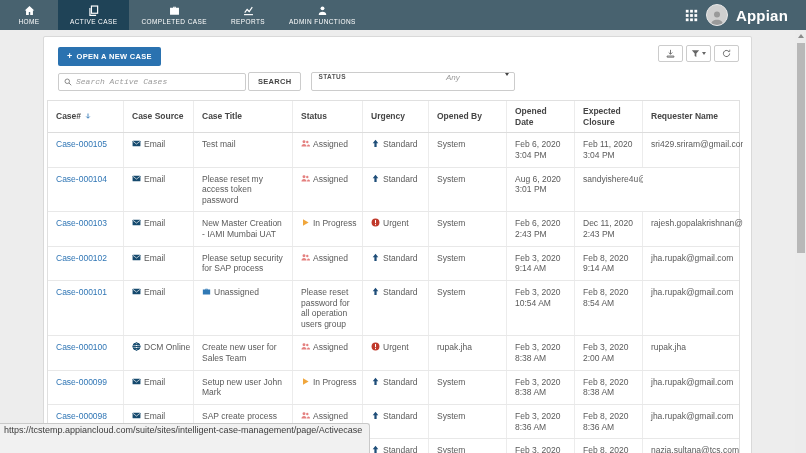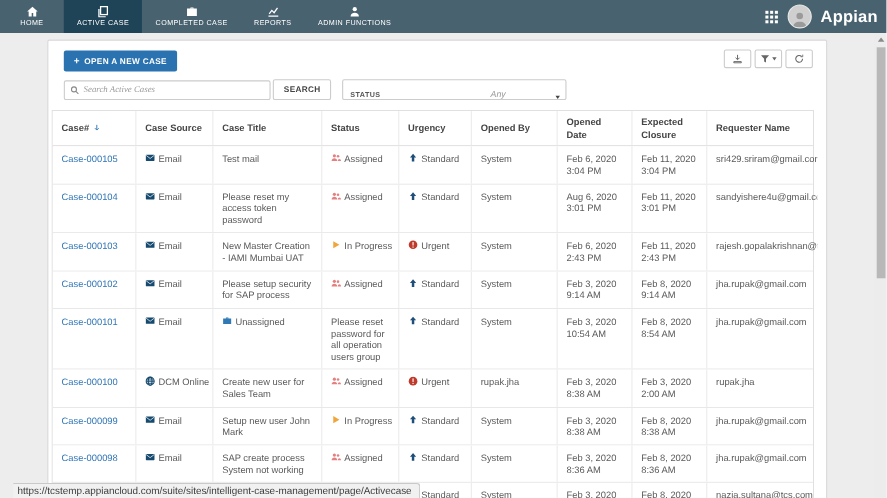--- a/index.html
+++ b/index.html
@@ -19,21 +19,21 @@
   }
   .nav-tabs{ display:flex; align-items:stretch; }
   .nav-tab{
     display:flex; flex-direction:column; align-items:center; justify-content:center;
     padding:2px 12px 3px; color:#fff; cursor:pointer; min-width:58px;
   }
   .nav-tab.active{ background:var(--nav-active-bg,#1f4357); }
   .nav-tab .tab-icon{ font-size:11px; line-height:12px; height:12px; display:flex; align-items:center; }
   .nav-tab .tab-icon svg{ width:11px; height:11px; }
   .nav-tab .tab-label{ font-size:6.5px; letter-spacing:.4px; margin-top:2px; white-space:nowrap; }
-  .nav-right{ margin-left:auto; display:flex; align-items:center; padding-right:6px; gap:8px;text-align:center; }
+  .nav-right{ margin-left:auto; display:flex; align-items:center; padding-right:16px; gap:8px;text-align:center; }
   .waffle{ color:#fff; display:flex; align-items:center; cursor:pointer; }
   .waffle svg{ width:13px; height:13px; }
   .avatar{
     width:22px; height:22px; border-radius:50%; background:#cfcfcf;
     display:flex; align-items:flex-end; justify-content:center; overflow:hidden;
     border:1px solid #e8e8e8; cursor:pointer;
   }
   .avatar svg{ width:16px; height:16px; color:#9a9a9a; }
   .brand{ color:#fff; font-size:15px; font-weight:700; letter-spacing:.2px; padding-right:2px; }
 
@@ -59,31 +59,31 @@
   .caret{ width:0; height:0; border-left:2.5px solid transparent; border-right:2.5px solid transparent; border-top:3px solid #666; }
 
   .search-row{ display:flex; align-items:center; padding:5px 12px 6px 14px; }
   .search-box{
     display:flex; align-items:center; width:188px; height:18px;
     border:1px solid #ccc; border-radius:2px; padding:0 5px; background:#fff;
   }
   .search-box svg{ width:8px; height:8px; color:#888; flex:none; }
   .search-box input{
     border:none; outline:none; width:100%; font-size:8px; font-style:italic; color:#666;
-    padding-left:4px; font-family:Liberation Serif, serif; background:transparent;
+    padding-left:4px; font-family:Liberation Mono, monospace; background:transparent;
   }
   .search-box input::placeholder{ color:#9a9a9a; font-style:italic; }
   .btn-search{
     margin-left:2px; height:19px; padding:0 9px; background:#fff; border:1px solid #ccc; border-radius:2px;
     font-size:7.5px; font-weight:700; letter-spacing:.3px; color:#444; cursor:pointer;
     font-family:"Liberation Sans", sans-serif;
   }
   .status-select{
     margin-left:10px; width:204px; height:19px; border:1px solid #ccc; border-radius:2px;
-    display:flex; align-items:flex-end; padding:0 6px; cursor:pointer; background:#fff;gap:45px;
+    display:flex; align-items:flex-start; padding:0 6px; cursor:pointer; background:#fff;gap:45px;
   }
   .status-select .flabel{ font-size:6.5px; font-weight:700; letter-spacing:.4px; color:#555; }
   .status-select .sep{ width:1px; height:10px; background:#ddd; margin:0 5px; }
   .status-select .fvalue{ font-size:8px; font-style:italic; color:#9a9a9a; flex:1; }
   .status-select .caret{ border-top-color:#444; }
 
   
   .tablewrap{ margin:3px 11px 0 3px; border:1px solid #e0e0e0; }
   .trow{
     display:grid;
@@ -108,23 +108,23 @@
   .ic-email{ color:var(--source-icon,#164a6e); }
   .ic-globe{ color:var(--source-icon,#164a6e); }
   .ic-assigned{ color:var(--assigned,#e4807f); }
   .ic-unassigned{ color:var(--unassigned,#3079b5); }
   .ic-in-progress{ color:var(--in-progress,#f0a63c); }
   .ic-standard{ color:var(--standard,#1f4e79); }
   .ic-urgent{ color:var(--urgent,#c0392b); }
 
   
   .statusbubble{
-    position:absolute; left:12px; bottom:0; z-index:40;
+    position:absolute; left:0; bottom:0; z-index:40;
     background:#f1f1f1; border:1px solid #c9c9c9; border-left:none; border-bottom:none;
-    border-top-right-radius:3px; padding:1px 7px 2px 4px;
+    border-top-right-radius:3px; padding:1px 7px 18px 4px;
     font-size:9px; color:#3c3c3c; white-space:nowrap;
   }
   .vscrollbar{
     position:absolute; right:0; top:30px; bottom:0; width:11px; background:#ececec; z-index:20;
   }
   .vscroll-up{
     height:11px; display:flex; align-items:center; justify-content:center;
   }
   .vscroll-up .up-tri{ width:0; height:0; border-left:3px solid transparent; border-right:3px solid transparent; border-bottom:4px solid #8a8a8a; }
   .vscroll-thumb{ position:absolute; top:13px; left:1.5px; width:8px; height:210px; background:#b8b8b8; }
@@ -335,21 +335,20 @@
                 <path d="M10.6 13.2c.2-2.2 1.4-3.4 2.8-3.4 1.5 0 2.5 1.3 2.6 3.4z"></path>
               </svg>
             </span><span class="st-lbl">Assigned</span></div>
     <div class="td td-nowrap"><span class="cell-ic ic-standard">
               <svg viewBox="0 0 16 16" fill="currentColor">
                 <path d="M8 1.5 13 7.5H10V14H6V7.5H3z"></path>
               </svg>
             </span><span class="ur-lbl">Standard</span></div>
     <div class="td">System</div>
     <div class="td">Aug 6, 2020 3:01 PM</div>
-    <div class="td">Feb 11, 2020 3:01 PM</div>
     <div class="td td-nowrap">sandyishere4u@gmail.com</div>
   </div>
 
   <div class="trow">
     <div class="td"><a class="case-link" href="#">Case-000103</a></div>
     <div class="td td-nowrap"><span class="cell-ic ic-email">
               <svg viewBox="0 0 16 16" fill="currentColor">
                 <rect x="1" y="3" width="14" height="10" rx="1"></rect>
                 <path d="M1.5 4l6.5 5 6.5-5" stroke="#fff" fill="none" stroke-width="1.2"></path>
               </svg>
@@ -362,21 +361,21 @@
             </span><span class="st-lbl">In Progress</span></div>
     <div class="td td-nowrap"><span class="cell-ic ic-urgent">
               <svg viewBox="0 0 16 16" fill="currentColor">
                 <circle cx="8" cy="8" r="7"></circle>
                 <rect x="7.1" y="3.5" width="1.8" height="5.8" fill="#fff"></rect>
                 <rect x="7.1" y="10.8" width="1.8" height="1.9" fill="#fff"></rect>
               </svg>
             </span><span class="ur-lbl">Urgent</span></div>
     <div class="td">System</div>
     <div class="td">Feb 6, 2020 2:43 PM</div>
-    <div class="td">Feb 11, 2020 2:43 PM</div>
+    <div class="td">Dec 11, 2020 2:43 PM</div>
     <div class="td td-nowrap">rajesh.gopalakrishnan@tcs.com</div>
   </div>
 
   <div class="trow">
     <div class="td"><a class="case-link" href="#">Case-000102</a></div>
     <div class="td td-nowrap"><span class="cell-ic ic-email">
               <svg viewBox="0 0 16 16" fill="currentColor">
                 <rect x="1" y="3" width="14" height="10" rx="1"></rect>
                 <path d="M1.5 4l6.5 5 6.5-5" stroke="#fff" fill="none" stroke-width="1.2"></path>
               </svg>

